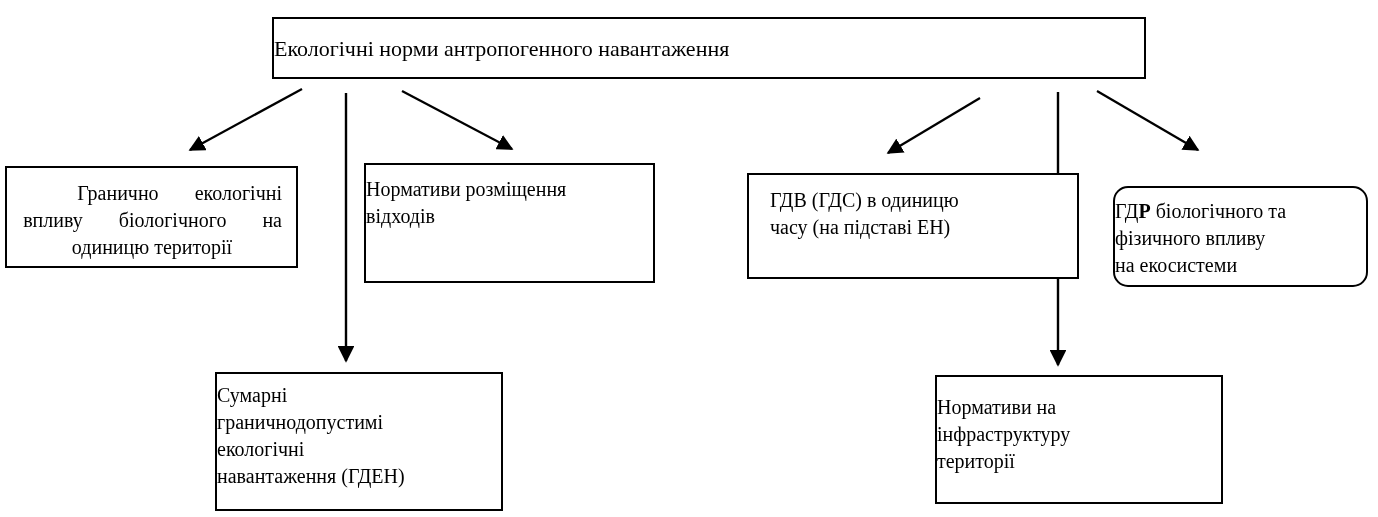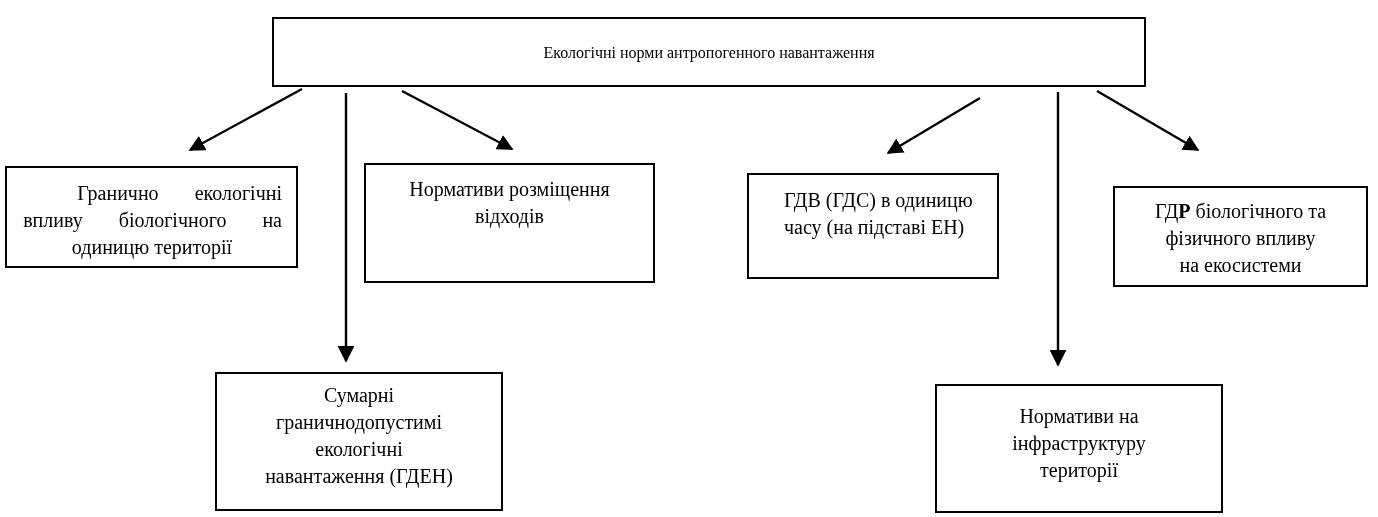--- a/index.html
+++ b/index.html
@@ -29,27 +29,26 @@
     border: 2px solid #000000;
     background: #ffffff;
     box-sizing: border-box;
     font-size: 20px;
     line-height: 27px;
   }
   .pre {
     white-space: pre-line;
   }
   .center-text {
-    text-align: center;
   }
   
   .node-root {
-    left: 272px; top: 17px; width: 874px; height: 70px;
-    display: flex; align-items: center; justify-content: center;
-    font-size: 16px;
+    left: 272px; top: 17px; width: 874px; height: 62px;
+    display: flex; align-items: center; 
+    font-size: 22px;
   }
   
   .node-limit {
     left: 5px; top: 166px; width: 293px; height: 102px;
     padding: 12px 14px 0 15px;
   }
   .jrow {
     display: flex;
     justify-content: flex-end;
     gap: 36px;
@@ -58,38 +57,39 @@
     display: block;
     text-align: center;
   }
   
   .node-waste {
     left: 364px; top: 163px; width: 291px; height: 120px;
     padding-top: 11px;
   }
   
   .node-gdv {
-    left: 747px; top: 173px; width: 252px; height: 106px;
-    padding: 12px 10px 0 35px;
+    left: 747px; top: 173px; width: 332px; height: 106px;
+    padding: 12px 10px 0 21px;
     text-align: left;
   }
   
   .node-gdr {
     left: 1113px; top: 186px; width: 255px; height: 101px;
     padding-top: 10px;
+    border-radius: 15px;
   }
   .bold-letter { font-weight: bold; }
   
   .node-gden {
     left: 215px; top: 372px; width: 288px; height: 139px;
     padding-top: 8px;
   }
   
   .node-infra {
-    left: 935px; top: 384px; width: 288px; height: 129px;
+    left: 935px; top: 375px; width: 288px; height: 129px;
     padding-top: 17px;
   }
 </style>
 </head>
 <body>
 
 <div class="canvas">
 
   <svg class="arrows-layer" viewBox="0 0 1378 517" xmlns="http://www.w3.org/2000/svg">
     <defs>

